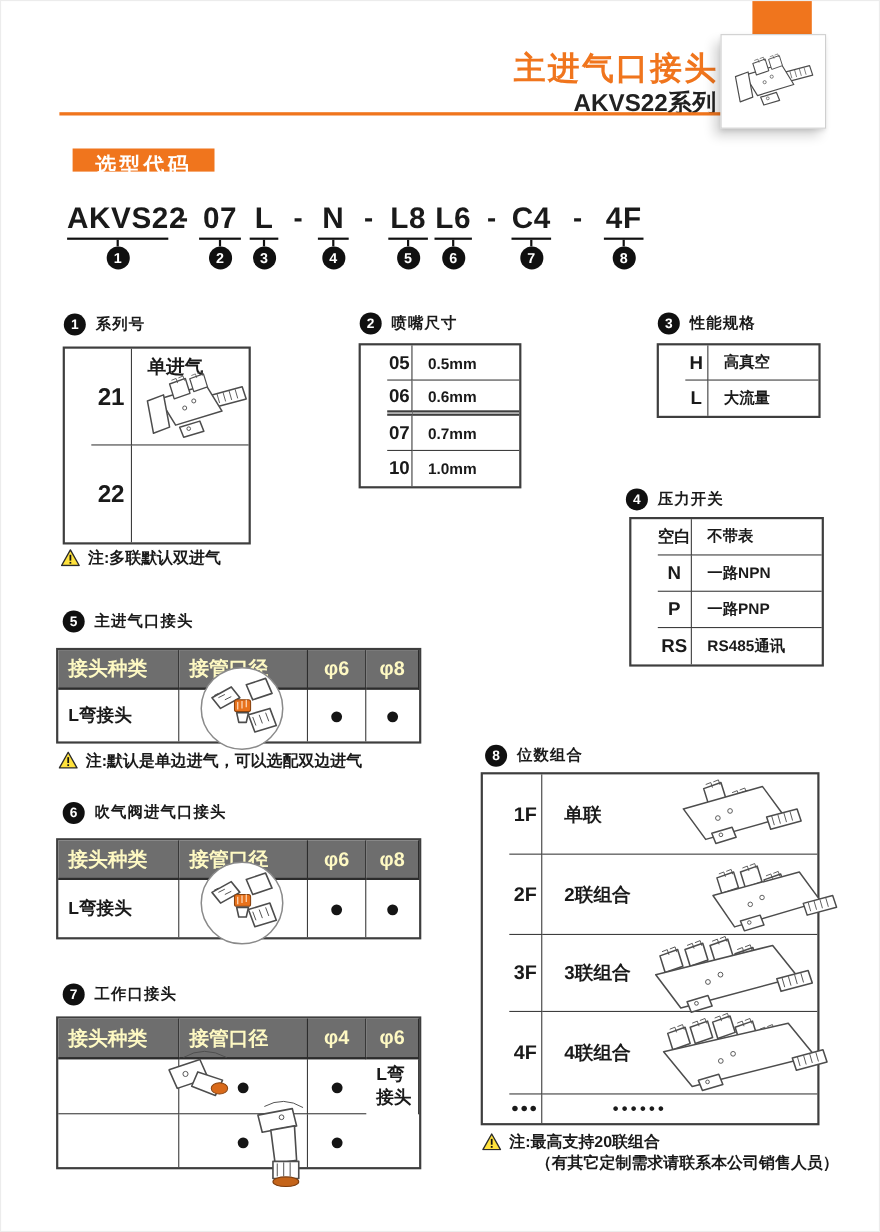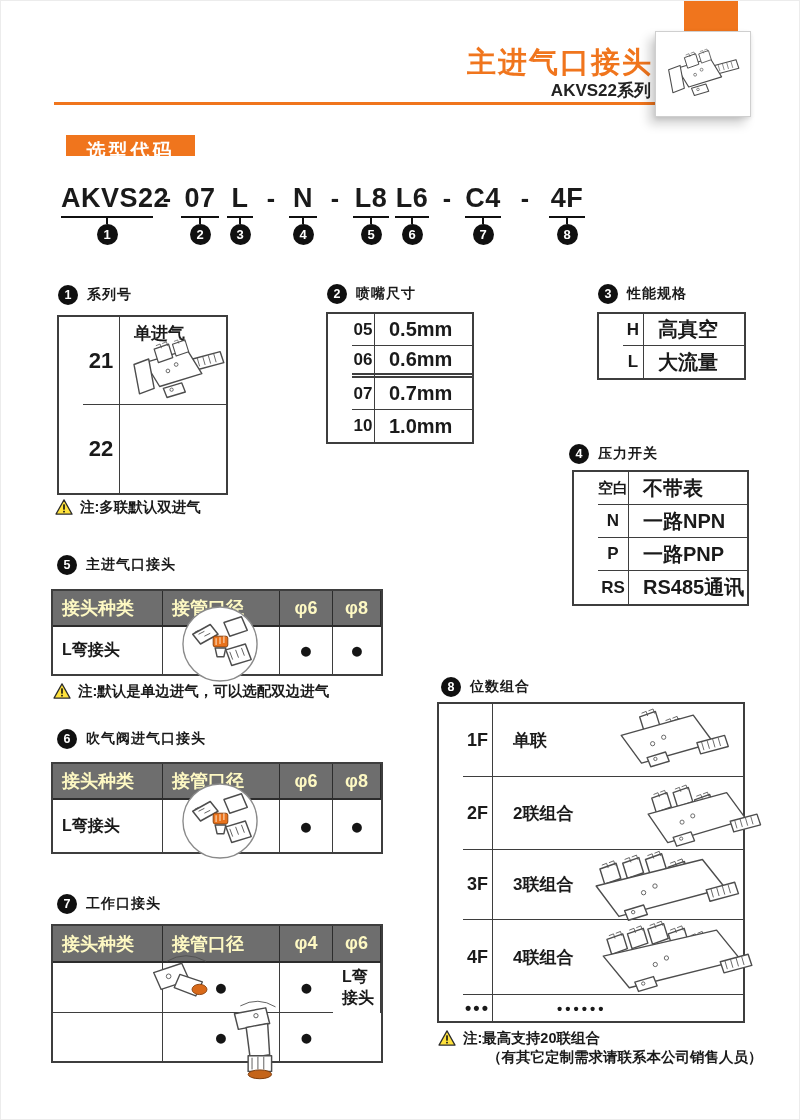--- a/index.html
+++ b/index.html
@@ -4,21 +4,21 @@
 <style>
   html,body{margin:0;padding:0;background:#ffffff;}
   .page{position:relative;width:800px;height:1120px;background:#fff;overflow:hidden;
         font-family:"Liberation Sans","DejaVu Sans",sans-serif;color:#1a1a1a;
         border:1px solid #ececec;box-sizing:border-box;}
 
   
   .top-tab{position:absolute;left:683px;top:0;width:54px;height:30px;background:#F0751D;}
   .hdr-title{position:absolute;right:146px;top:42px;font-size:29px;font-weight:bold;
              color:#F0751D;letter-spacing:2px;white-space:nowrap;}
-  .hdr-series{position:absolute;right:148px;top:78px;font-size:17px;font-weight:600;color:#222;}
+  .hdr-series{position:absolute;right:148px;top:78px;font-size:22px;font-weight:600;color:#222;}
   .hdr-rule{position:absolute;left:53px;top:101px;width:602px;height:3px;background:#F0751D;}
   .product-box{position:absolute;left:654px;top:30px;width:94px;height:84px;background:#fff;
                border:1px solid #cfcfcf;box-shadow:-6px 7px 10px rgba(0,0,0,.18),0 2px 4px rgba(0,0,0,.10);
                display:flex;align-items:center;justify-content:center;}
   .badge{position:absolute;left:65px;top:134px;width:129px;height:21px;background:#F0751D;color:#fff;
          font-size:19px;font-weight:bold;letter-spacing:3px;text-align:center;line-height:31px;}
 
   
   .code-row{position:absolute;left:60px;top:182px;display:flex;align-items:flex-start;}
   .seg{display:flex;flex-direction:column;}
@@ -34,21 +34,21 @@
   
   .sec-title{position:absolute;display:flex;align-items:center;gap:9px;}
   .stt{font-size:14px;font-weight:bold;letter-spacing:1px;white-space:nowrap;}
 
   
   .tbl{position:absolute;background:#fff;border:2px solid #3e3e3e;display:grid;overflow:visible;}
   .c{border-right:1.5px solid #3e3e3e;border-bottom:1.5px solid #3e3e3e;display:flex;align-items:center;
      box-sizing:border-box;overflow:visible;}
   .c.nr{border-right:none;}  .c.nb{border-bottom:none;}
   .c.code{justify-content:center;font-weight:600;font-size:17px;margin-left:24px;}
-  .c.val{padding-left:14px;font-size:20px;font-weight:600;}
+  .c.val{padding-left:14px;font-size:14px;font-weight:600;}
   .c.sep{border-bottom:5px double #3e3e3e;}
   .c.h{background:#6E6E6E;color:#fef9c3;font-weight:bold;font-size:18px;border-right:1.5px solid #2c2c2c;
        border-bottom:2px solid #2c2c2c;padding-left:9px;}
   .c.h.cen{justify-content:center;padding-left:0;}
   .c.type{padding-left:9px;font-size:16px;font-weight:600;}
   .c.dotc{justify-content:center;}
   .dot{font-size:23px;line-height:1;color:#151515;}
 
   
   .s1 .code{font-size:22px;font-weight:bold;}

